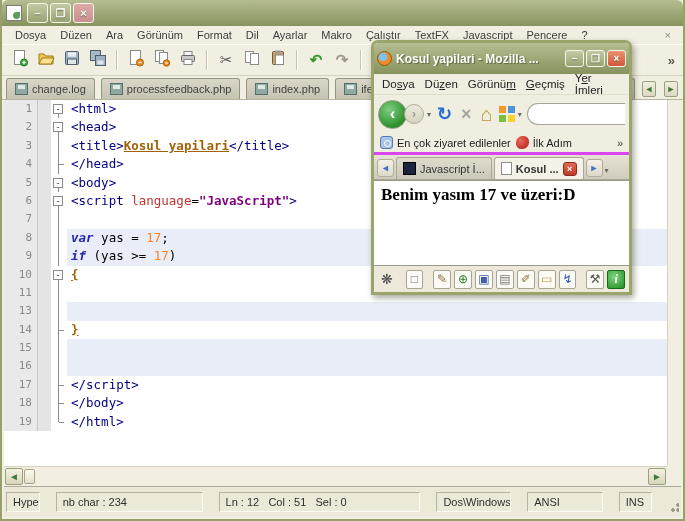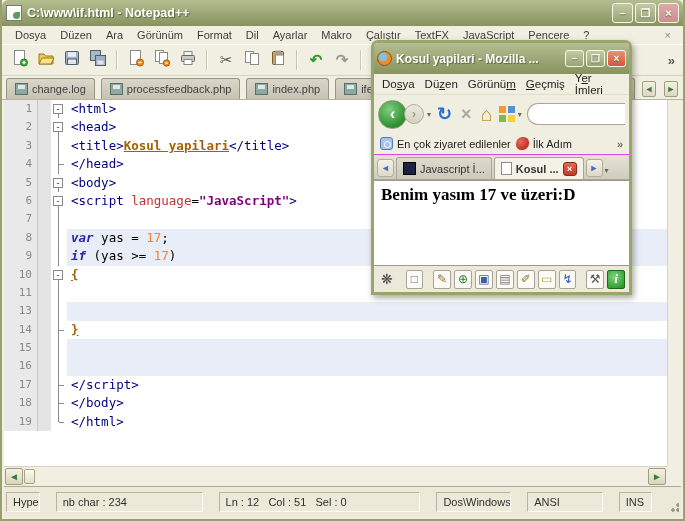--- a/index.html
+++ b/index.html
@@ -126,21 +126,21 @@
   .nav-glyph { font-size:18px; font-weight:bold; line-height:1; padding:0 3px; }
   .nav-refresh { color:#2a6fd4; }
   .nav-stop { color:#a8a8a2; }
   .nav-home { color:#bb9630; font-size:20px; }
   .grid16 { width:16px; height:16px; display:grid; grid-template-columns:7px 7px; grid-template-rows:7px 7px; gap:2px; }
   .grid16 i { display:block; }
   .urlbar { flex:1; height:22px; min-width:24px; margin-left:2px; background:#fff;
     border:1px solid #a8a49a; border-right:none; border-radius:11px 0 0 11px; }
 
   .ff-bookmarks { height:22px; display:flex; align-items:center; gap:5px; padding:0 6px;
-    background:#f0eee1; border-bottom:1px solid #d946ef; font-size:11px; color:#222; }
+    background:#f0eee1; border-bottom:3px solid #d946ef; font-size:11px; color:#222; }
   .bk-item { display:flex; align-items:center; gap:4px; white-space:nowrap; }
   .bk-ico { width:13px; height:13px; border-radius:3px; }
   .bk-ico.most-visited { background:#a8c4e8; border:1px solid #5a7ab0; position:relative; }
   .bk-ico.most-visited::after { content:""; position:absolute; left:3px; top:3px; width:5px; height:5px;
     border:1px solid #fff; border-radius:50%; }
   .bk-ico.feed { background:radial-gradient(circle at 35% 35%, #e86a5a, #b01a10); border-radius:50% 40% 50% 40%; }
   .bk-overflow { margin-left:auto; color:#6a6a5a; font-weight:bold; }
 
   .ff-tabs { height:25px; display:flex; align-items:flex-end; gap:2px; padding:0 3px;
     background:linear-gradient(#e6e3d4,#cfccbd); border-bottom:1px solid #a9a696; }
@@ -171,39 +171,38 @@
   .fs-gap { width:4px; }
 </style>
 </head>
 <body>
 
 <div class="screen">
 
   <div class="npp">
     <div class="npp-title">
       <span class="app-ico"></span>
-      <span class="npp-title-text">C:\www\if.html - Notepad++</span>
       <span class="winbtns">
         <span class="wb">–</span>
         <span class="wb">❐</span>
         <span class="wb close">×</span>
       </span>
     </div>
     <div class="npp-menu" id="npp-menu">
         <span class="npp-menu-item">Dosya</span>
         <span class="npp-menu-item">Düzen</span>
         <span class="npp-menu-item">Ara</span>
         <span class="npp-menu-item">Görünüm</span>
         <span class="npp-menu-item">Format</span>
         <span class="npp-menu-item">Dil</span>
         <span class="npp-menu-item">Ayarlar</span>
         <span class="npp-menu-item">Makro</span>
         <span class="npp-menu-item">Çalıştır</span>
         <span class="npp-menu-item">TextFX</span>
-        <span class="npp-menu-item">JavaScript</span>
+        <span class="npp-menu-item">Javascript</span>
         <span class="npp-menu-item">Pencere</span>
         <span class="npp-menu-item">?</span>
         <span class="menu-x">×</span>
       </div>
     <div class="npp-toolbar" id="npp-toolbar">
         <span class="tbtn">
           <span><svg width="18" height="18">
               <rect x="3.5" y="1.5" width="10" height="14" fill="#fff" stroke="#8a8a8a"></rect>
               <circle cx="13" cy="13.5" r="3.5" fill="#3fae3f" stroke="#1c7a1c"></circle>
               <rect x="11.4" y="12.9" width="3.2" height="1.2" fill="#fff"></rect>

